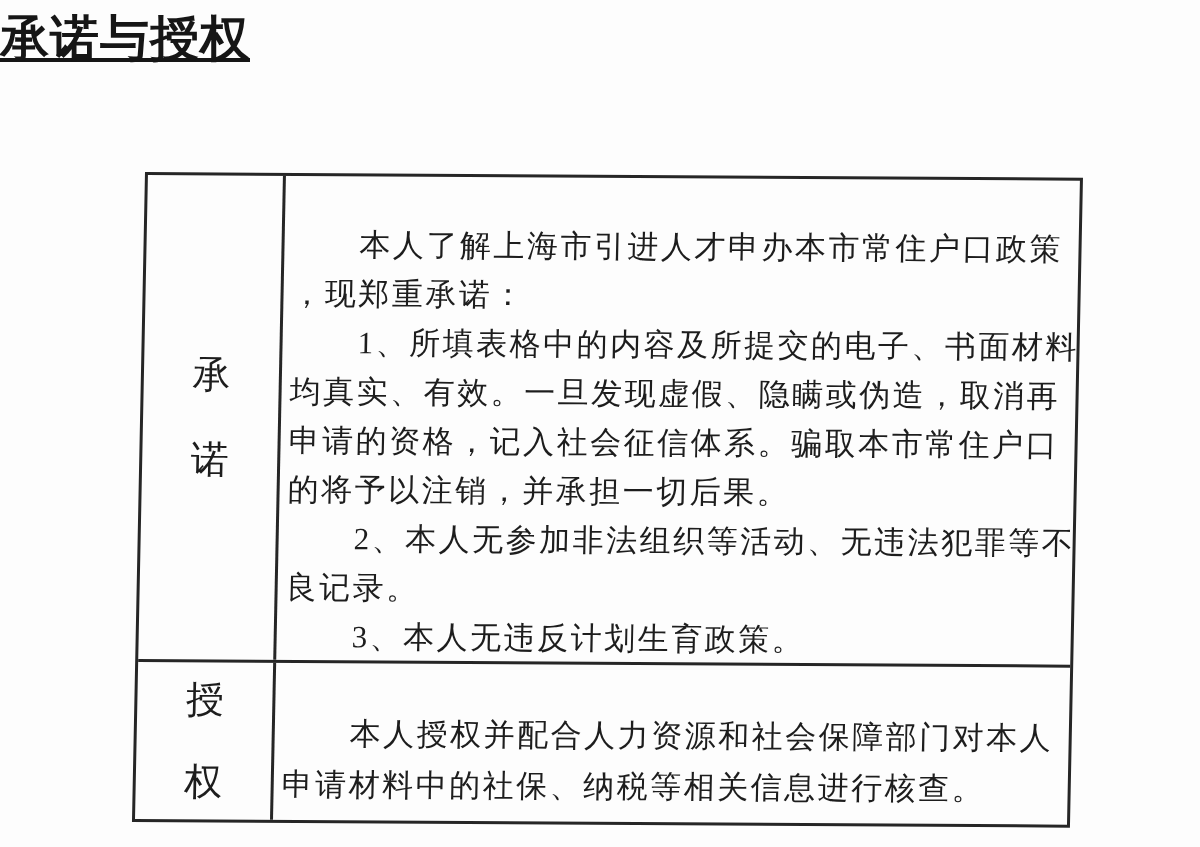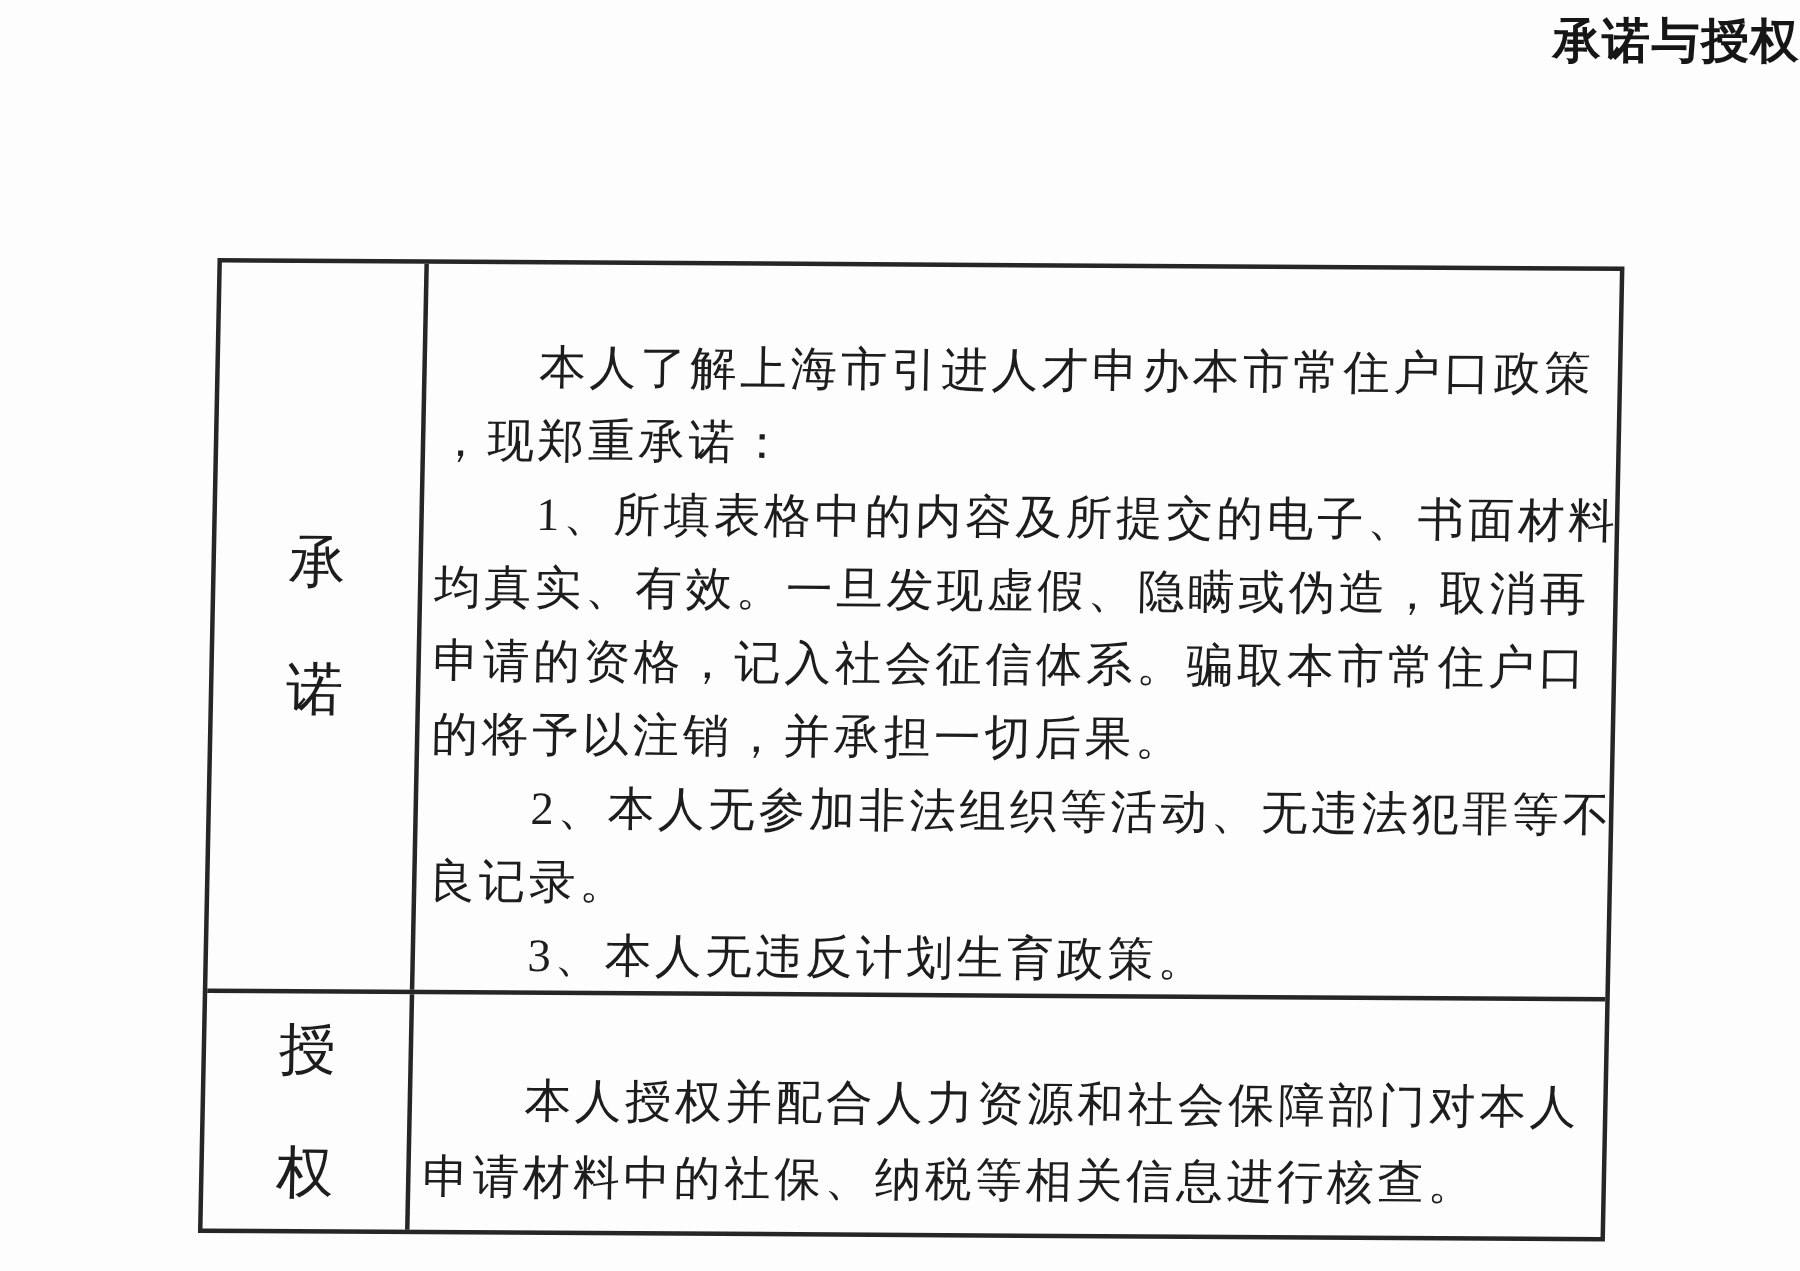--- a/index.html
+++ b/index.html
@@ -14,25 +14,26 @@
     height: 847px;
     background: #fdfdfd;
     overflow: hidden;
     color: #1d1d1d;
   }
   .doc-title {
     position: absolute;
     top: 6px;
     left: 0;
     width: 100%;
-    text-align: right;
-    font-size: 32px;
+    text-align: left;
+    font-size: 49px;
     font-weight: 700;
     letter-spacing: 1px;
     color: #161616;
+    text-decoration: underline;
   }
   .promise-table {
     position: absolute;
     left: 145px;
     top: 172px;
     width: 938px;
     height: 650px;
     border: 3px solid #262626;
     transform: rotate(0.35deg) skewX(-0.8deg);
     transform-origin: 0 0;

